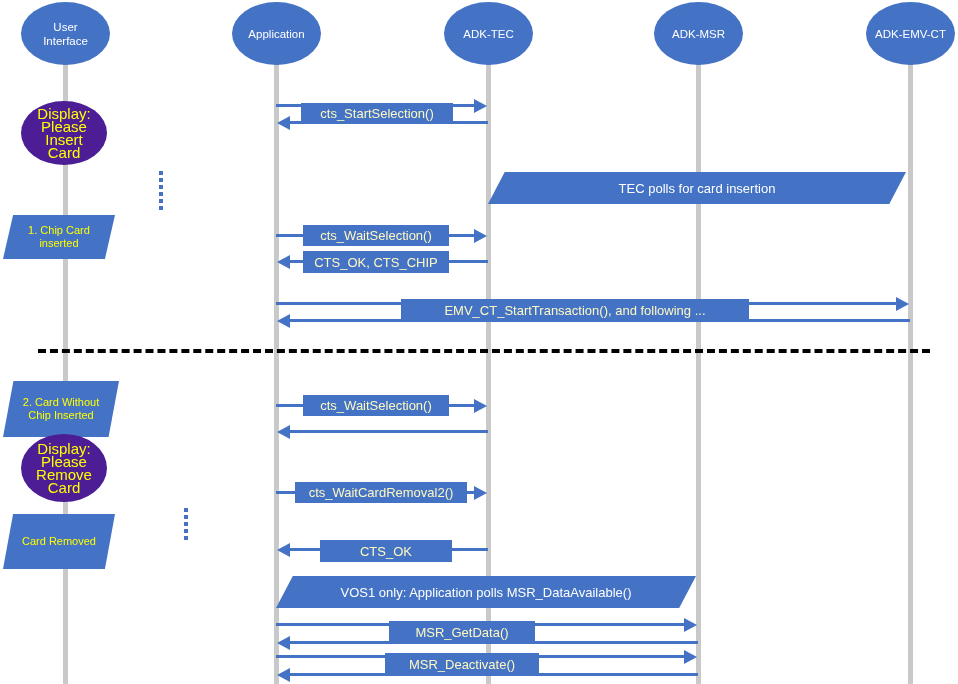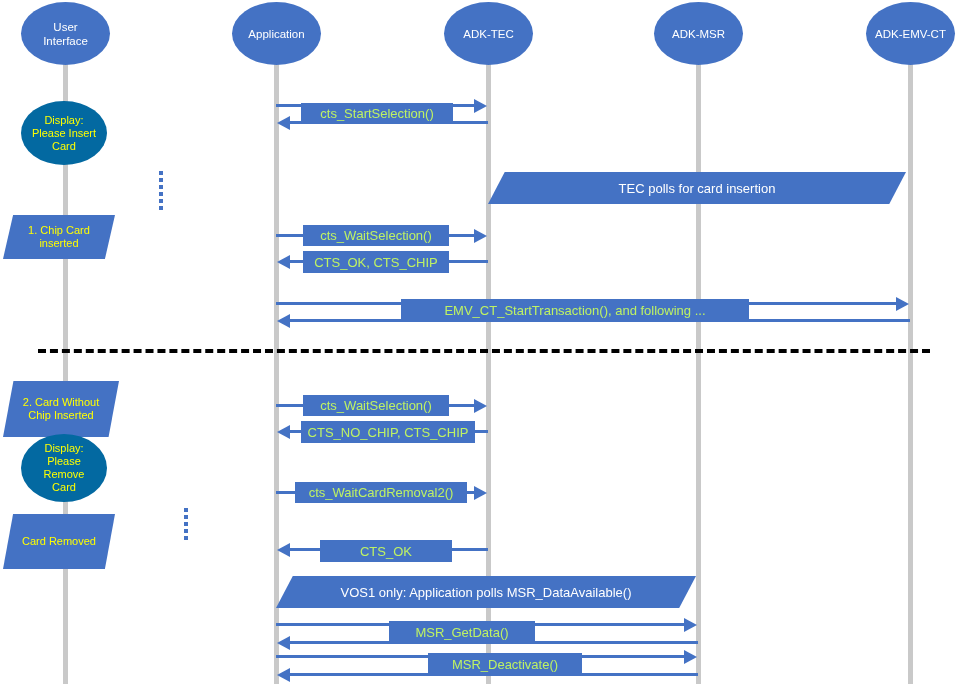--- a/index.html
+++ b/index.html
@@ -26,25 +26,25 @@
     text-align:center;
     font-size:11.5px;
     line-height:14px;
     white-space:pre-line;
   }
 
   
   .ui-ellipse{
     position:absolute;
     border-radius:50%;
-    background:#0369a1;
+    background:#4c1d95;
     color:#FFFF00;
     display:flex;align-items:center;justify-content:center;
     text-align:center;
-    font-size:11px;
+    font-size:15px;
     line-height:13px;
     white-space:pre-line;
   }
   .ui-para{
     position:absolute;
     background:#4472C4;
     color:#FFFF00;
     display:flex;align-items:center;justify-content:center;
     text-align:center;
     font-size:11px;
@@ -80,21 +80,21 @@
   .head-l{
     position:absolute;
     width:0;height:0;
     border-top:7px solid transparent;
     border-bottom:7px solid transparent;
     border-right:13px solid #4472C4;
   }
   .msg-label{
     position:absolute;
     background:#4472C4;
-    color:#bef264;
+    color:#fef9c3;
     display:flex;align-items:center;justify-content:center;
     text-align:center;
     font-size:13px;
     white-space:nowrap;
     padding:8px 6px;
     box-sizing:border-box;
   }
 
   
   .separator{
@@ -186,21 +186,20 @@
   <div class="msg-label" style="left:401px;top:299px;width:348px;height:23px;">EMV_CT_StartTransaction(), and following ...</div>
 
   <div class="separator" style="left:38px;top:349px;width:892px;"></div>
 
   <div class="shaft" style="left:276px;top:404px;width:200px;"></div>
   <div class="head-r" style="left:474px;top:399px;"></div>
   <div class="msg-label" style="left:303px;top:395px;width:146px;height:21px;">cts_WaitSelection()</div>
 
   <div class="shaft" style="left:290px;top:430px;width:198px;"></div>
   <div class="head-l" style="left:277px;top:425px;"></div>
-  <div class="msg-label" style="left:301px;top:421px;width:174px;height:22px;">CTS_NO_CHIP, CTS_CHIP</div>
 
   <div class="shaft" style="left:276px;top:491px;width:200px;"></div>
   <div class="head-r" style="left:474px;top:486px;"></div>
   <div class="msg-label" style="left:295px;top:482px;width:172px;height:21px;">cts_WaitCardRemoval2()</div>
 
   <div class="shaft" style="left:290px;top:548px;width:198px;"></div>
   <div class="head-l" style="left:277px;top:543px;"></div>
   <div class="msg-label" style="left:320px;top:540px;width:132px;height:22px;">CTS_OK</div>
 
   <div class="banner" style="left:276px;top:576px;width:420px;height:32px;">VOS1 only: Application polls MSR_DataAvailable()</div>
@@ -208,15 +207,15 @@
   <div class="shaft" style="left:276px;top:623px;width:410px;"></div>
   <div class="head-r" style="left:684px;top:618px;"></div>
   <div class="shaft" style="left:290px;top:641px;width:408px;"></div>
   <div class="head-l" style="left:277px;top:636px;"></div>
   <div class="msg-label" style="left:389px;top:621px;width:146px;height:22px;">MSR_GetData()</div>
 
   <div class="shaft" style="left:276px;top:655px;width:410px;"></div>
   <div class="head-r" style="left:684px;top:650px;"></div>
   <div class="shaft" style="left:290px;top:673px;width:408px;"></div>
   <div class="head-l" style="left:277px;top:668px;"></div>
-  <div class="msg-label" style="left:385px;top:653px;width:154px;height:22px;margin-left:43px;">MSR_Deactivate()</div>
+  <div class="msg-label" style="left:385px;top:653px;width:154px;height:22px;">MSR_Deactivate()</div>
 
 </div>
 
 </body></html>

